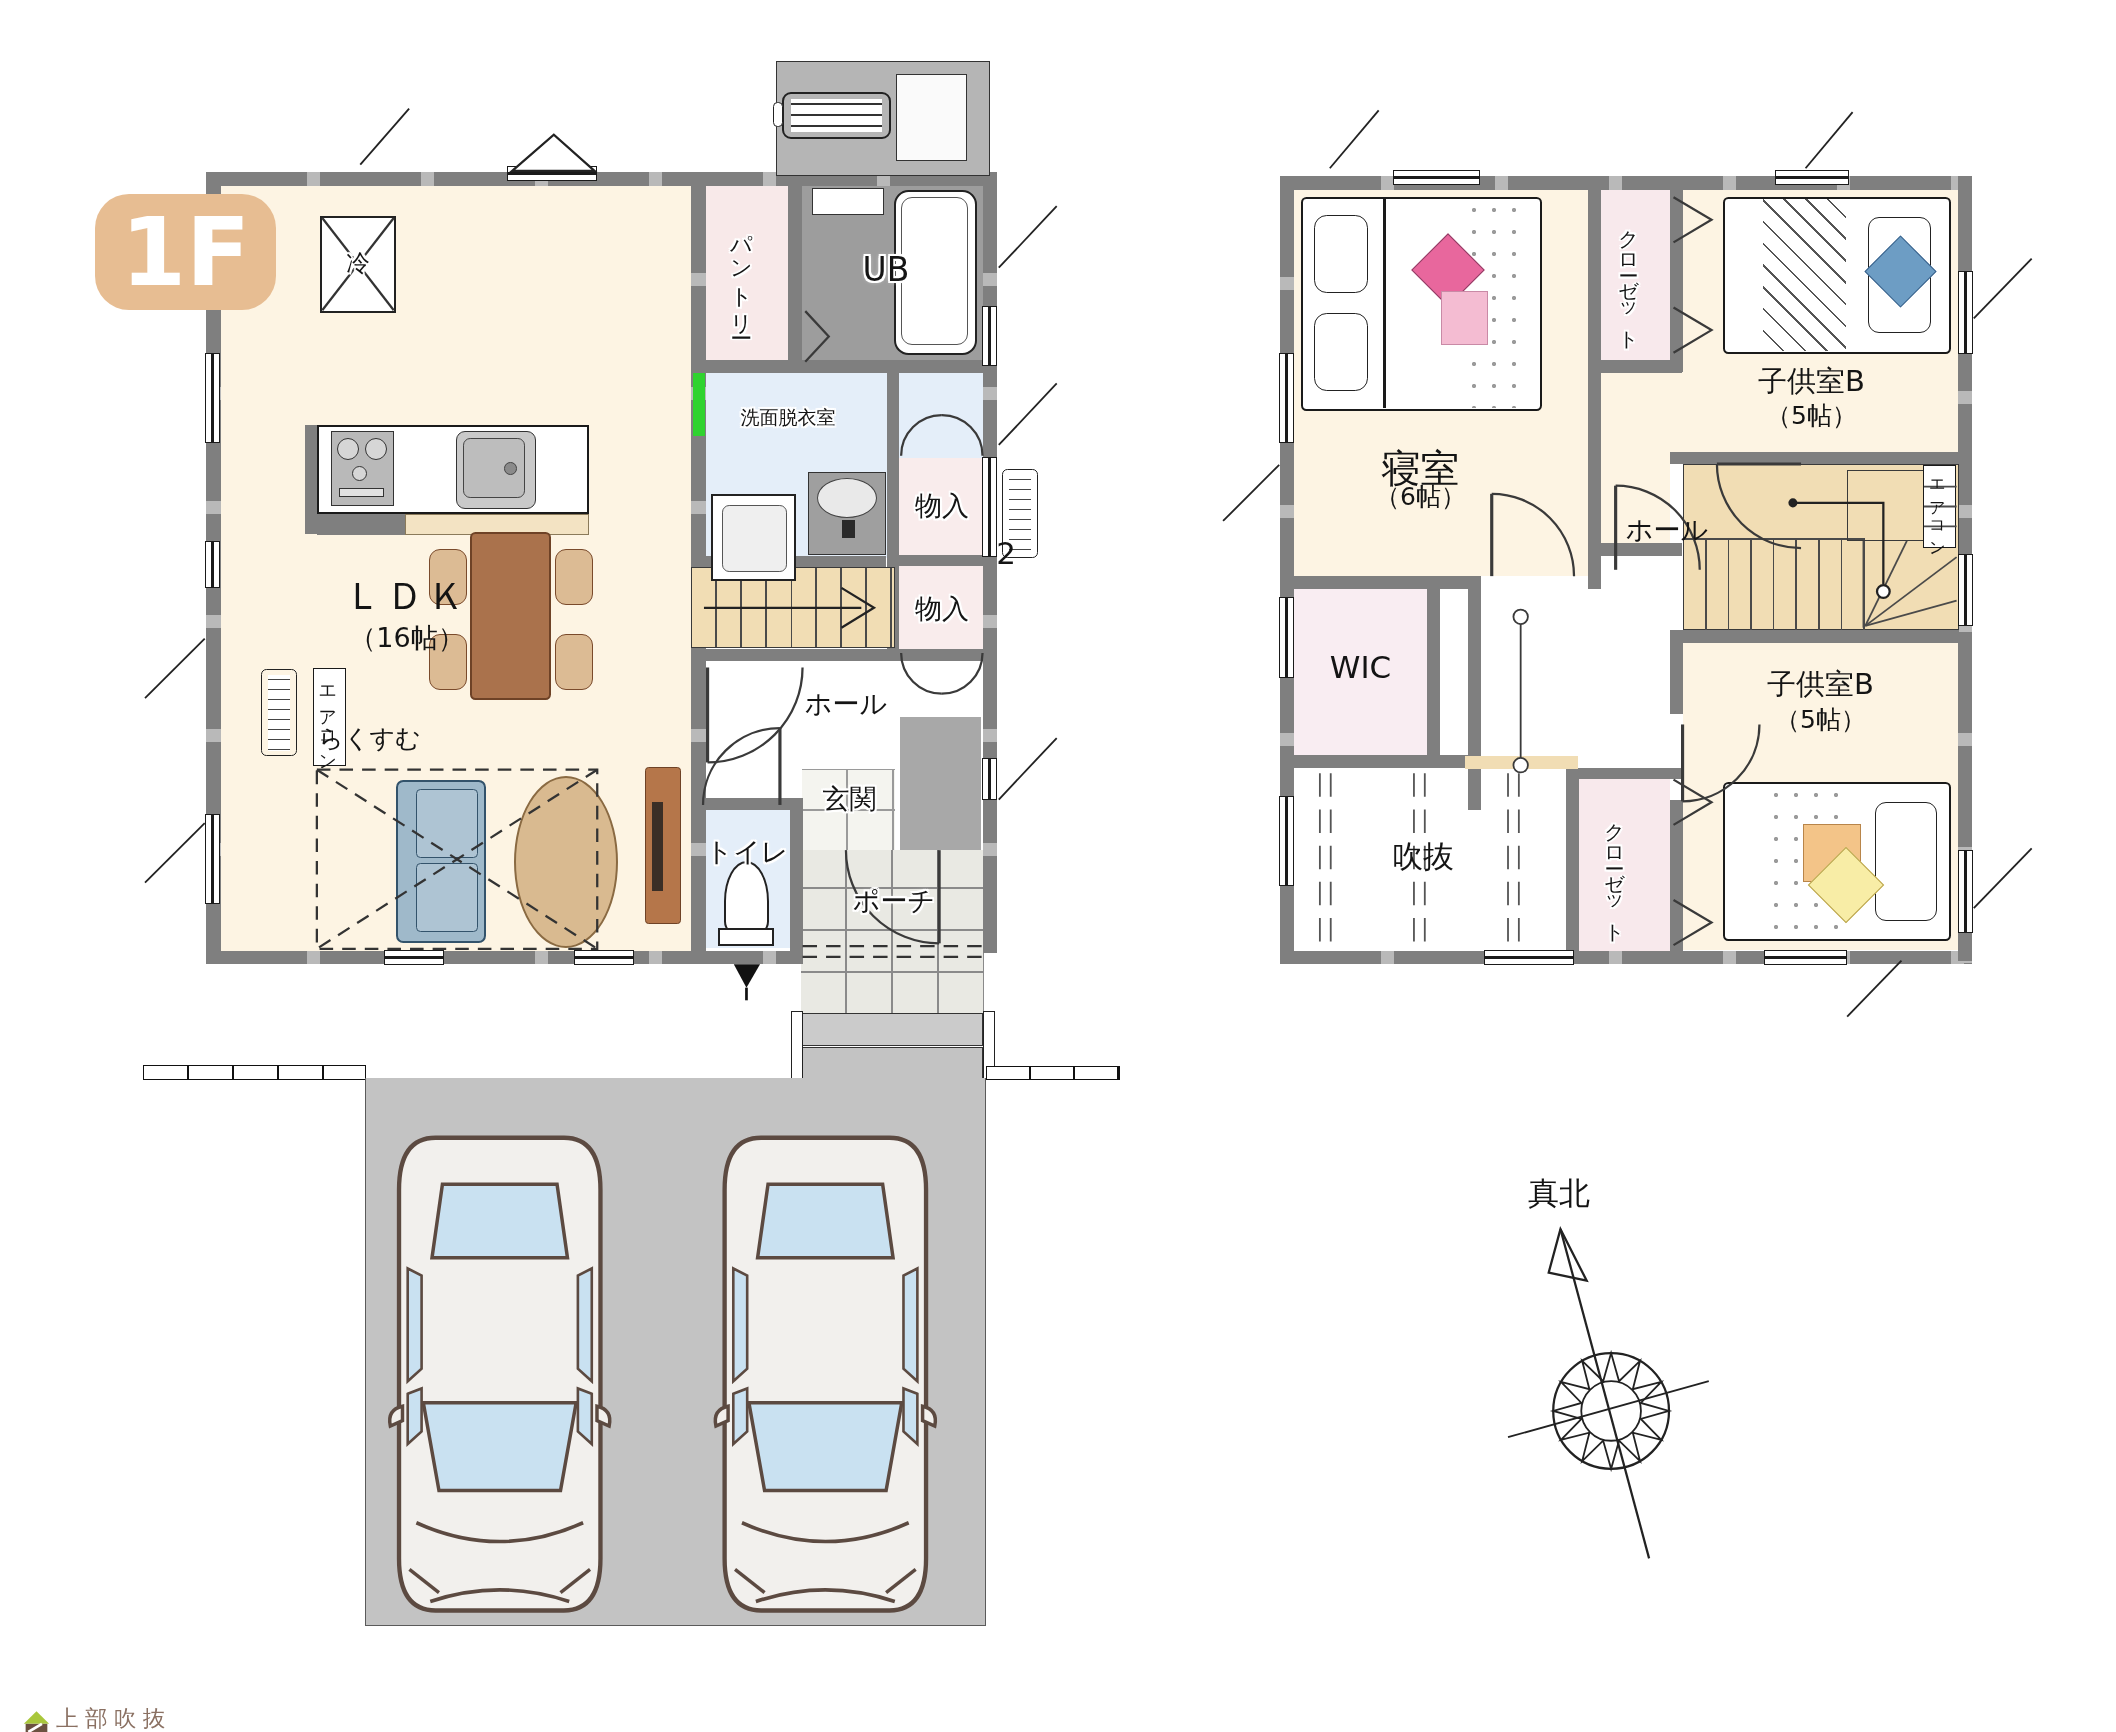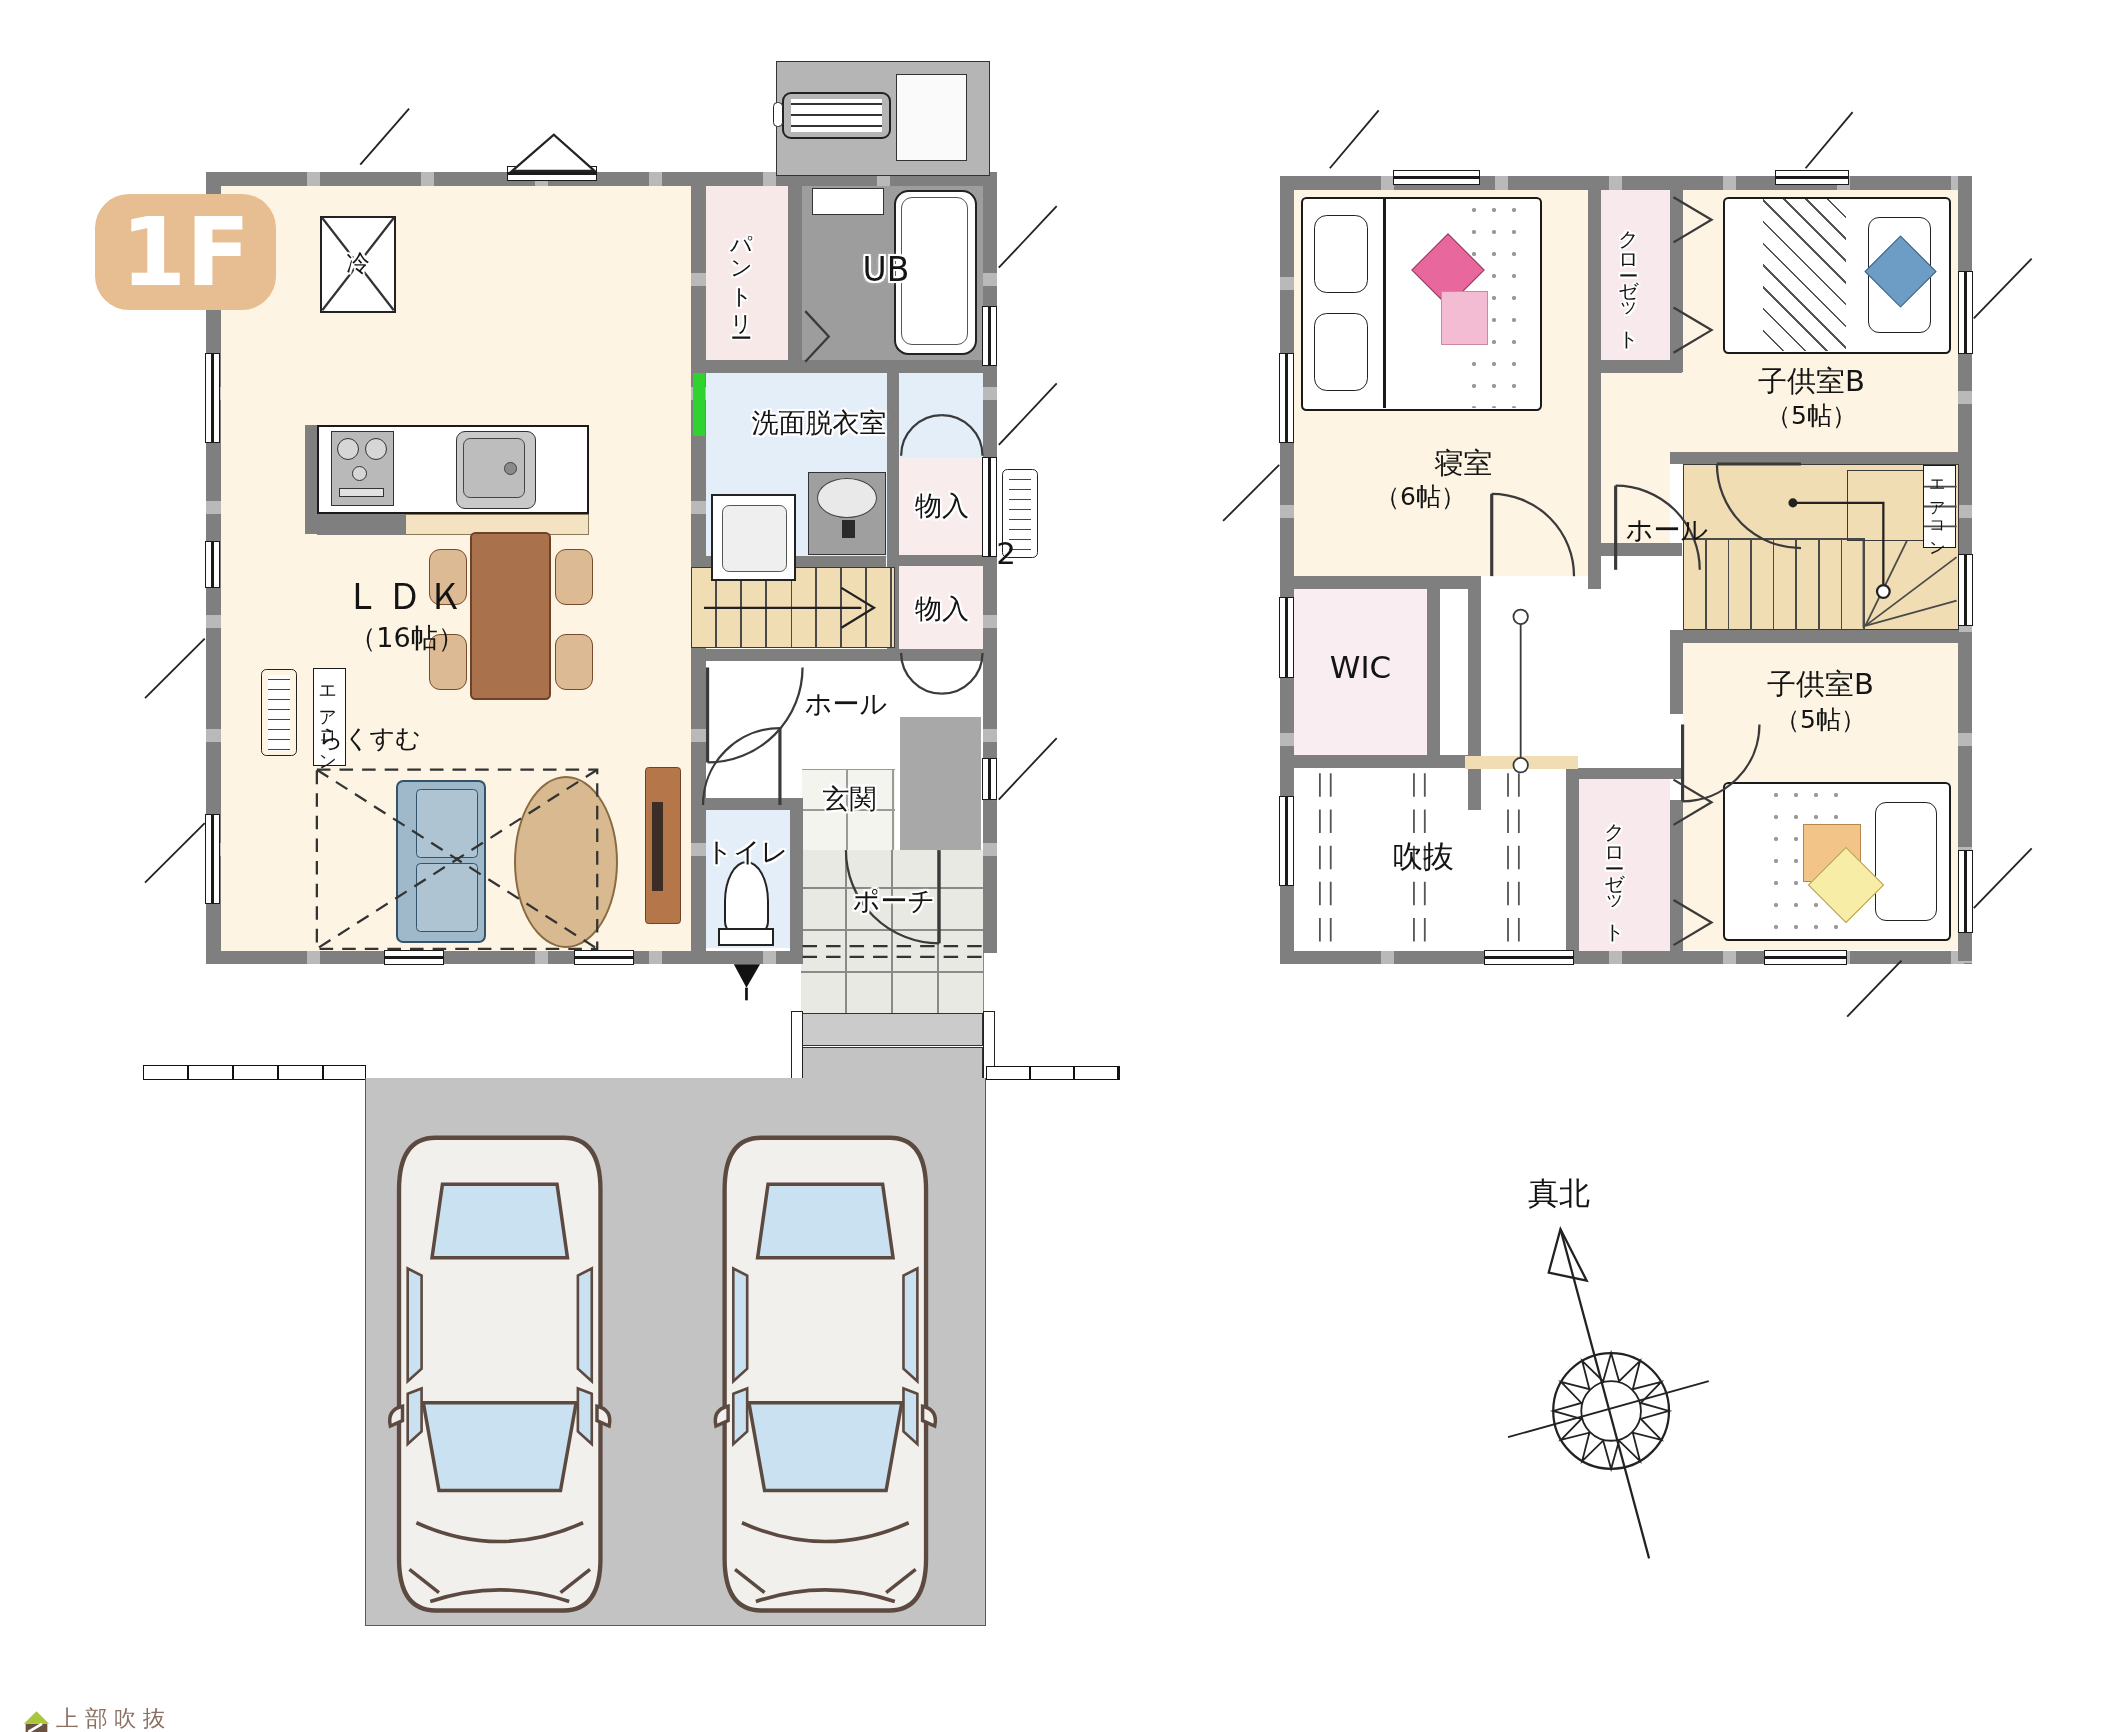--- a/index.html
+++ b/index.html
@@ -345,30 +345,30 @@
       <line x1="31" y1="1915" x2="46" y2="1906" stroke="#fff" stroke-width="3"></line>
     </g>
   </svg>
 
   <div class="lbl" style="left:339px;top:575px;width:136px;font-size:38px;letter-spacing:3.6px">ＬＤＫ</div>
   <div class="lbl" style="left:339px;top:622px;width:136px;font-size:27px">（16帖）</div>
   <div class="lbl" style="left:306px;top:725px;width:127px;font-size:25px">らくすむ</div>
   <div class="lbl halo" style="left:331px;top:250px;width:54px;font-size:23.5px">冷</div>
   <div class="lbl v halo" style="left:729px;top:201px;height:145px;font-size:22px">パントリー</div>
   <div class="lbl halo" style="left:841px;top:251px;width:90px;font-size:33px">UB</div>
-  <div class="lbl halo" style="left:722px;top:407px;width:194px;font-size:27px">洗面脱衣室</div>
+  <div class="lbl halo" style="left:691px;top:407px;width:194px;font-size:19px">洗面脱衣室</div>
   <div class="lbl halo" style="left:905px;top:490px;width:74px;font-size:27px">物入</div>
   <div class="lbl halo" style="left:905px;top:593px;width:74px;font-size:27px">物入</div>
   <div class="lbl" style="left:794px;top:688px;width:104px;font-size:27px">ホール</div>
   <div class="lbl halo" style="left:704px;top:836px;width:86px;font-size:27px">トイレ</div>
   <div class="lbl halo" style="left:817px;top:783px;width:65px;font-size:27px">玄関</div>
   <div class="lbl halo" style="left:847px;top:885px;width:94px;font-size:27px">ポーチ</div>
   <div class="lbl" style="left:988px;top:536px;width:36px;font-size:31px">2</div>
 
-  <div class="lbl" style="left:1400px;top:447px;width:127px;font-size:29px">寝室</div>
+  <div class="lbl" style="left:1357px;top:447px;width:127px;font-size:39px">寝室</div>
   <div class="lbl" style="left:1357px;top:483px;width:127px;font-size:25px">（6帖）</div>
   <div class="lbl v halo" style="left:1617px;top:206px;height:145px;font-size:20px">クローゼット</div>
   <div class="lbl" style="left:1737px;top:365px;width:149px;font-size:29px">子供室B</div>
   <div class="lbl" style="left:1737px;top:402px;width:149px;font-size:25px">（5帖）</div>
   <div class="lbl" style="left:1608px;top:514px;width:118px;font-size:27px">ホール</div>
   <div class="lbl" style="left:1319px;top:650px;width:83px;font-size:31px">WIC</div>
   <div class="lbl" style="left:1373px;top:839px;width:100px;font-size:31px">吹抜</div>
   <div class="lbl v halo" style="left:1603px;top:794px;height:154px;font-size:20px">クローゼット</div>
   <div class="lbl" style="left:1746px;top:668px;width:149px;font-size:29px">子供室B</div>
   <div class="lbl" style="left:1746px;top:706px;width:149px;font-size:25px">（5帖）</div>

